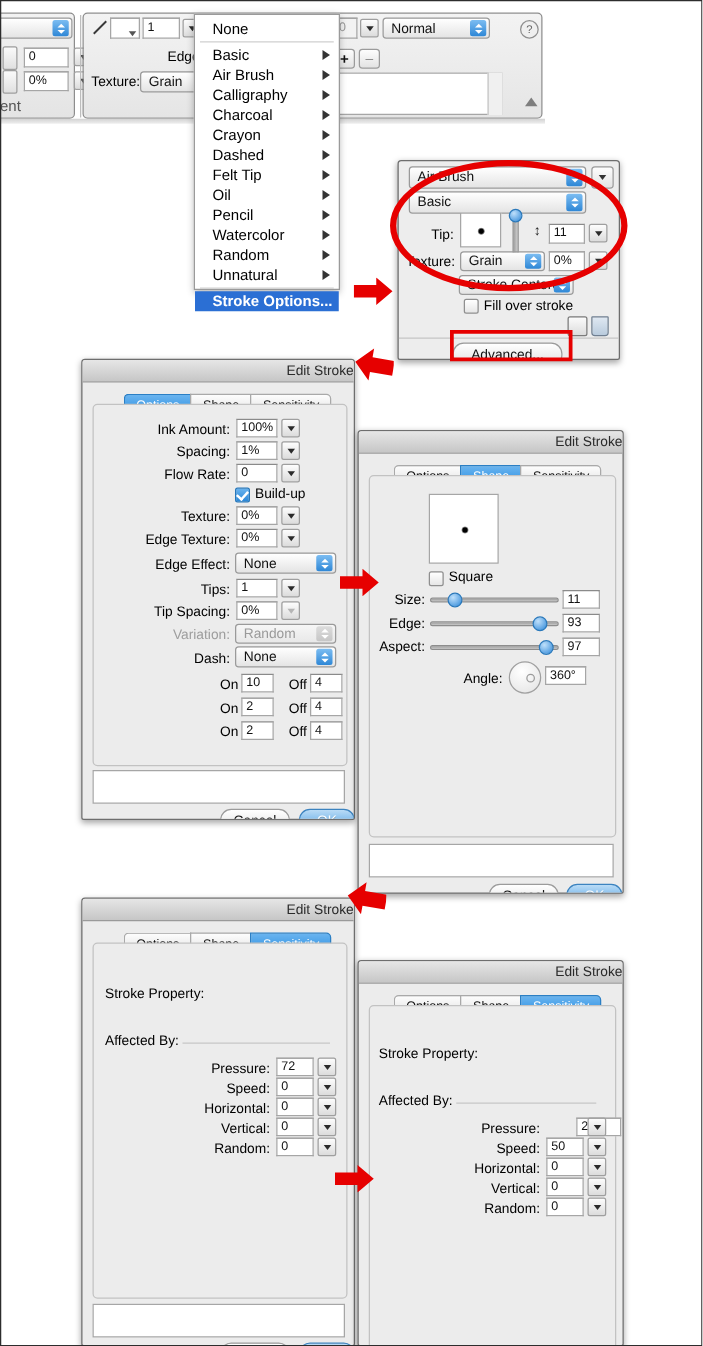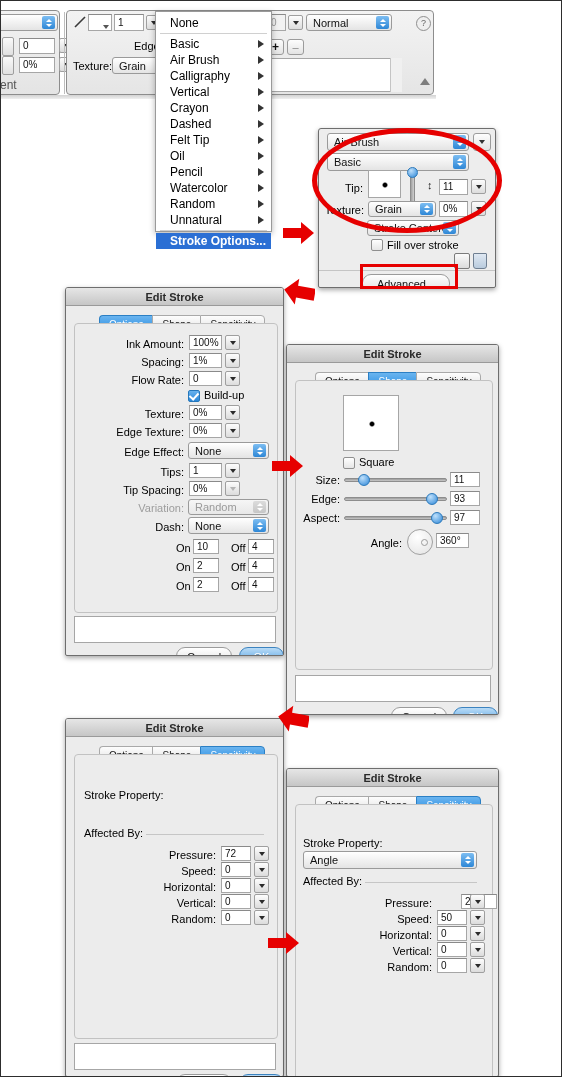--- a/index.html
+++ b/index.html
@@ -5,21 +5,21 @@
   html,body{margin:0;padding:0;background:#ffffff;}
   body{width:562px;height:1077px;position:relative;overflow:hidden;
        font-family:"Liberation Sans","DejaVu Sans",sans-serif;
        font-size:11px;color:#000;-webkit-font-smoothing:antialiased;}
   #root{position:absolute;inset:0;width:562px;height:1077px;background:#fff;}
 
   
   .panel{position:absolute;background:#ededed;border:1px solid #8d8d8d;box-sizing:border-box;}
   .titlebar{height:17px;background:linear-gradient(#e6e6e6,#c6c6c6);
             border-bottom:1px solid #9a9a9a;display:flex;align-items:center;
-            justify-content:center;font-size:11px;color:#2a2a2a;font-weight:bold;}
+            justify-content:flex-end;font-size:11px;color:#2a2a2a;font-weight:normal;}
   .dlg{position:absolute;box-sizing:border-box;background:#ececec;
        border:1px solid #6e6e6e;border-radius:3px 3px 2px 2px;
        box-shadow:0 2px 5px rgba(0,0,0,.35);overflow:hidden;}
   .dlg-body{position:relative;}
   .group{position:absolute;border:1px solid #c2c2c2;border-radius:4px;background:#ececec;}
 
   
   .tabs{position:absolute;display:flex;height:17px;}
   .tab{height:17px;line-height:17px;padding:0 9px;font-size:10px;
        border:1px solid #a9a9a9;border-right:none;background:linear-gradient(#fdfdfd,#e2e2e2);
@@ -179,21 +179,21 @@
   <div style="position:absolute;left:420px;top:78px;width:0;height:0;border-left:5px solid transparent;border-right:5px solid transparent;border-bottom:7px solid #7e7e7e;"></div>
 
   <div style="position:absolute;left:-30px;top:95px;width:466px;height:4px;background:linear-gradient(#d2d2d2,#efefef);"></div>
 
   <div class="menu" id="brushmenu" style="left:155px;top:11px;width:117px;height:221px;padding-top:3px;">
       <div class="mi"><span>None</span></div>
       <div class="sep"></div>
       <div class="mi"><span>Basic</span><span class="tri"></span></div>
       <div class="mi"><span>Air Brush</span><span class="tri"></span></div>
       <div class="mi"><span>Calligraphy</span><span class="tri"></span></div>
-      <div class="mi"><span>Vertical</span><span class="tri"></span></div>
+      <div class="mi"><span>Charcoal</span><span class="tri"></span></div>
       <div class="mi"><span>Crayon</span><span class="tri"></span></div>
       <div class="mi"><span>Dashed</span><span class="tri"></span></div>
       <div class="mi"><span>Felt Tip</span><span class="tri"></span></div>
       <div class="mi"><span>Oil</span><span class="tri"></span></div>
       <div class="mi"><span>Pencil</span><span class="tri"></span></div>
       <div class="mi"><span>Watercolor</span><span class="tri"></span></div>
       <div class="mi"><span>Random</span><span class="tri"></span></div>
       <div class="mi"><span>Unnatural</span><span class="tri"></span></div>
       <div class="sep"></div>
       <div class="mi sel"><span>Stroke Options...</span></div>
@@ -524,27 +524,20 @@
     </div>
     <div class="dlg-body" style="height:292px;">
       <div class="tabs" style="left:28px;top:9px;">
         <div class="tab">Options</div>
         <div class="tab">Shape</div>
         <div class="tab sel">Sensitivity</div>
       </div>
       <div class="group" style="left:8px;top:17px;width:196px;height:283px;"></div>
 
       <div class="lbl" style="left:16px;top:50px;">Stroke Property:</div>
-      <div class="popup" style="left:16px;top:64px;width:174px;">
-        <span>Angle</span>
-        <span class="arrows">
-            <i class="up"></i>
-            <i class="dn"></i>
-          </span>
-      </div>
 
       <div class="lbl" style="left:16px;top:88px;background:#ececec;padding-right:3px;z-index:2;">Affected By:</div>
       <div style="position:absolute;left:16px;top:95px;width:174px;height:1px;background:#c6c6c6;"></div>
 
       <div class="lbl r" style="left:45px;top:110px;width:100px;">Pressure:</div>
       <div class="fld" style="left:150px;top:107px;width:36px;margin-left:24px;">
         <span>26</span>
       </div>
       <div class="vbtn" style="left:183px;top:107px;"></div>
 

